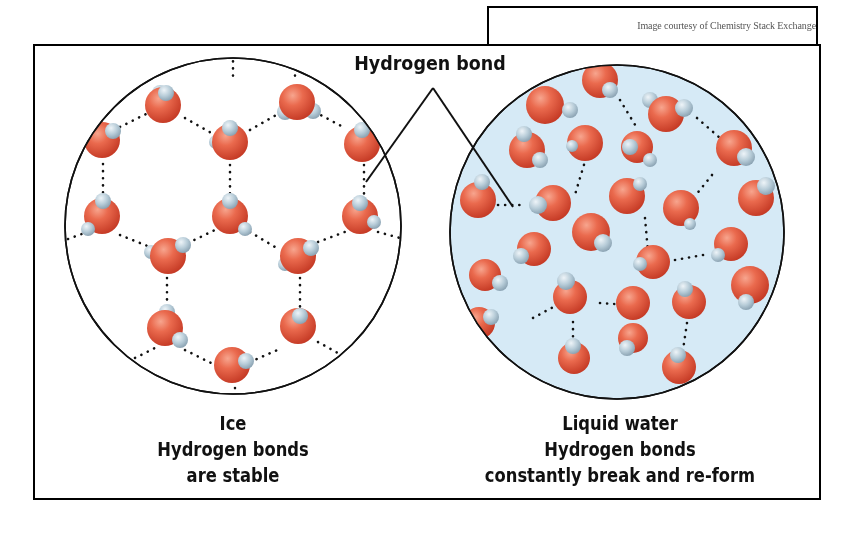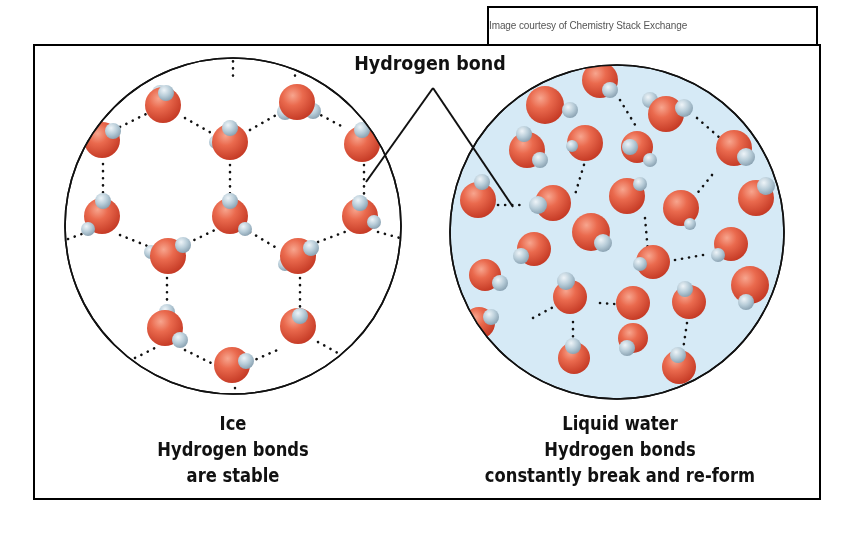--- a/index.html
+++ b/index.html
@@ -1,18 +1,18 @@
 <!DOCTYPE html>
 <html><head>
 <meta charset="utf-8">
 <style>
   html, body { margin:0; padding:0; background:#ffffff; }
   body { width:848px; height:544px; position:relative; overflow:hidden; font-family:"DejaVu Sans", sans-serif; }
   .credit-box { position:absolute; left:487px; top:6px; width:331px; height:38px; border:2px solid #000; border-bottom:none; background:#fff; box-sizing:border-box; }
-  .credit-text { position:absolute; left:0; right:0; top:12px; text-align:left; font-family:Liberation Sans, sans-serif; font-size:10px; color:#555; letter-spacing:-0.1px; }
+  .credit-text { position:absolute; left:0; right:0; top:12px; text-align:right; font-family:Liberation Serif, serif; font-size:10px; color:#555; letter-spacing:-0.1px; }
   .frame { position:absolute; left:33px; top:44px; width:788px; height:456px; border:2px solid #000; box-sizing:border-box; background:#fff; }
   svg.diagram { position:absolute; left:0; top:0; }
   .label { position:absolute; font-family:"DejaVu Sans", sans-serif; font-weight:bold; color:#111; text-align:center; font-size:19px; line-height:26px; transform:scaleX(0.86); transform-origin:center top; }
   .callout-title { position:absolute; left:310px; top:52px; width:240px; text-align:center; font-family:"DejaVu Sans", sans-serif; font-weight:bold; font-size:19px; color:#111; transform:scaleX(0.92); }
 </style>
 </head>
 <body>
 
 <div class="credit-box">
   <div class="credit-text">Image courtesy of Chemistry Stack Exchange</div>

